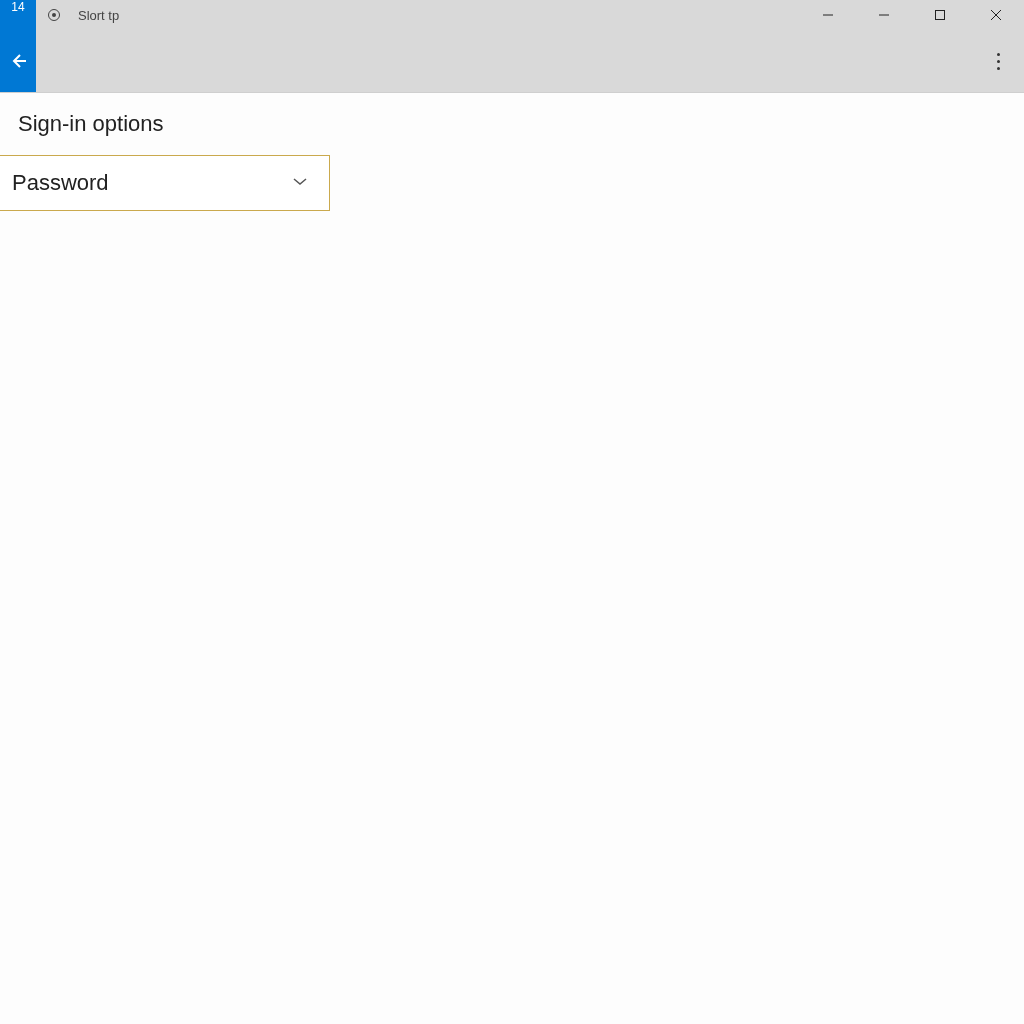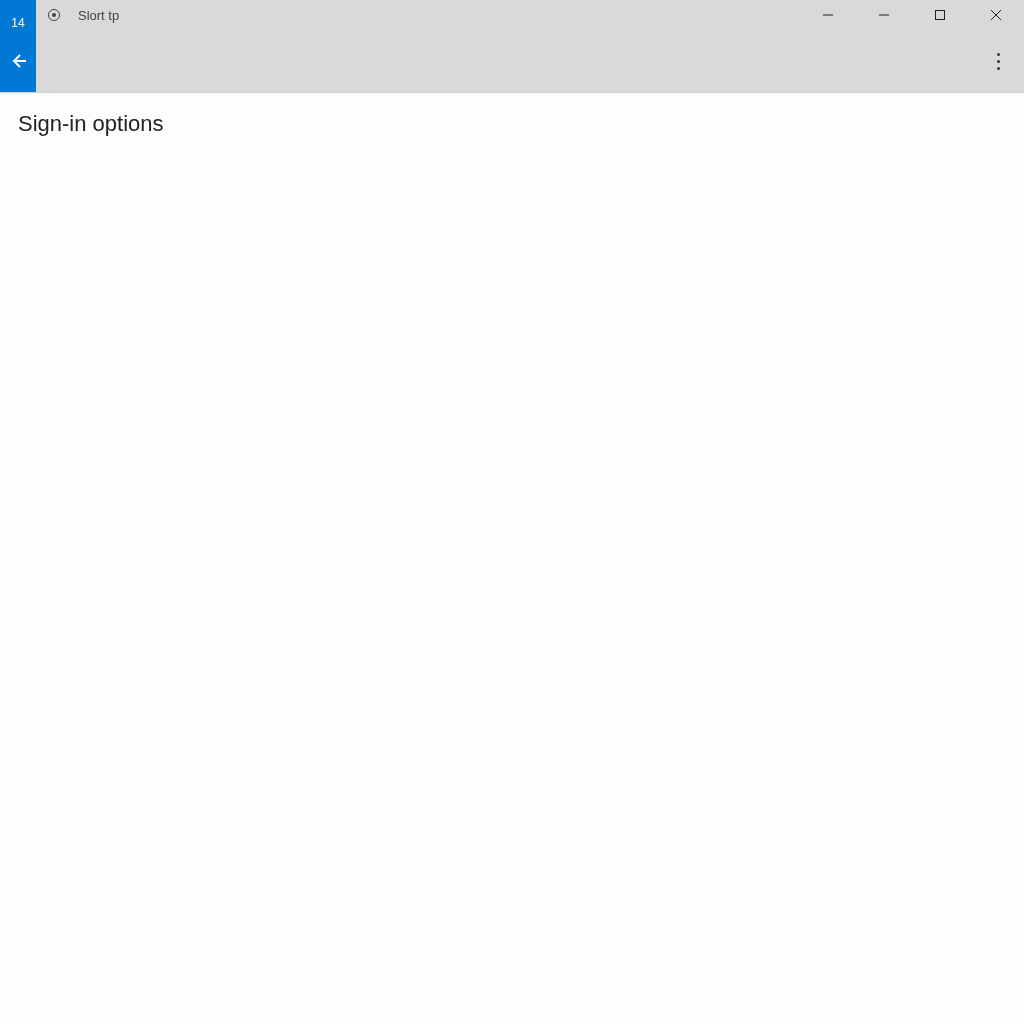--- a/index.html
+++ b/index.html
@@ -17,21 +17,21 @@
     height: 30px;
     background: #d9d9d9;
     font-size: 13px;
     color: #333;
   }
   .titlebar .badge {
     width: 36px;
     background: #0078d4;
     color: #fff;
     display: flex;
-    align-items: flex-end;
+    align-items: flex-start;
     justify-content: center;
     font-size: 12px;
   }
   .titlebar .app {
     display: flex;
     align-items: center;
     gap: 18px;
     padding-left: 12px;
     color: #444;
   }
@@ -172,13 +172,21 @@
     <div class="dots">
         <span></span>
         <span></span>
         <span></span>
       </div>
   </div>
 </div>
 
 <div class="body">
   <div class="section-title">Sign-in options</div>
+  <div class="dropdown">
+    <span>Password</span>
+    <span class="chev">
+      <svg width="18" height="18" viewBox="0 0 18 18">
+          <path d="M3 7 L9 12 L15 7" fill="none" stroke="#555" stroke-width="1.5"></path>
+        </svg>
+    </span>
+  </div>
 </div>
 
 </body></html>

